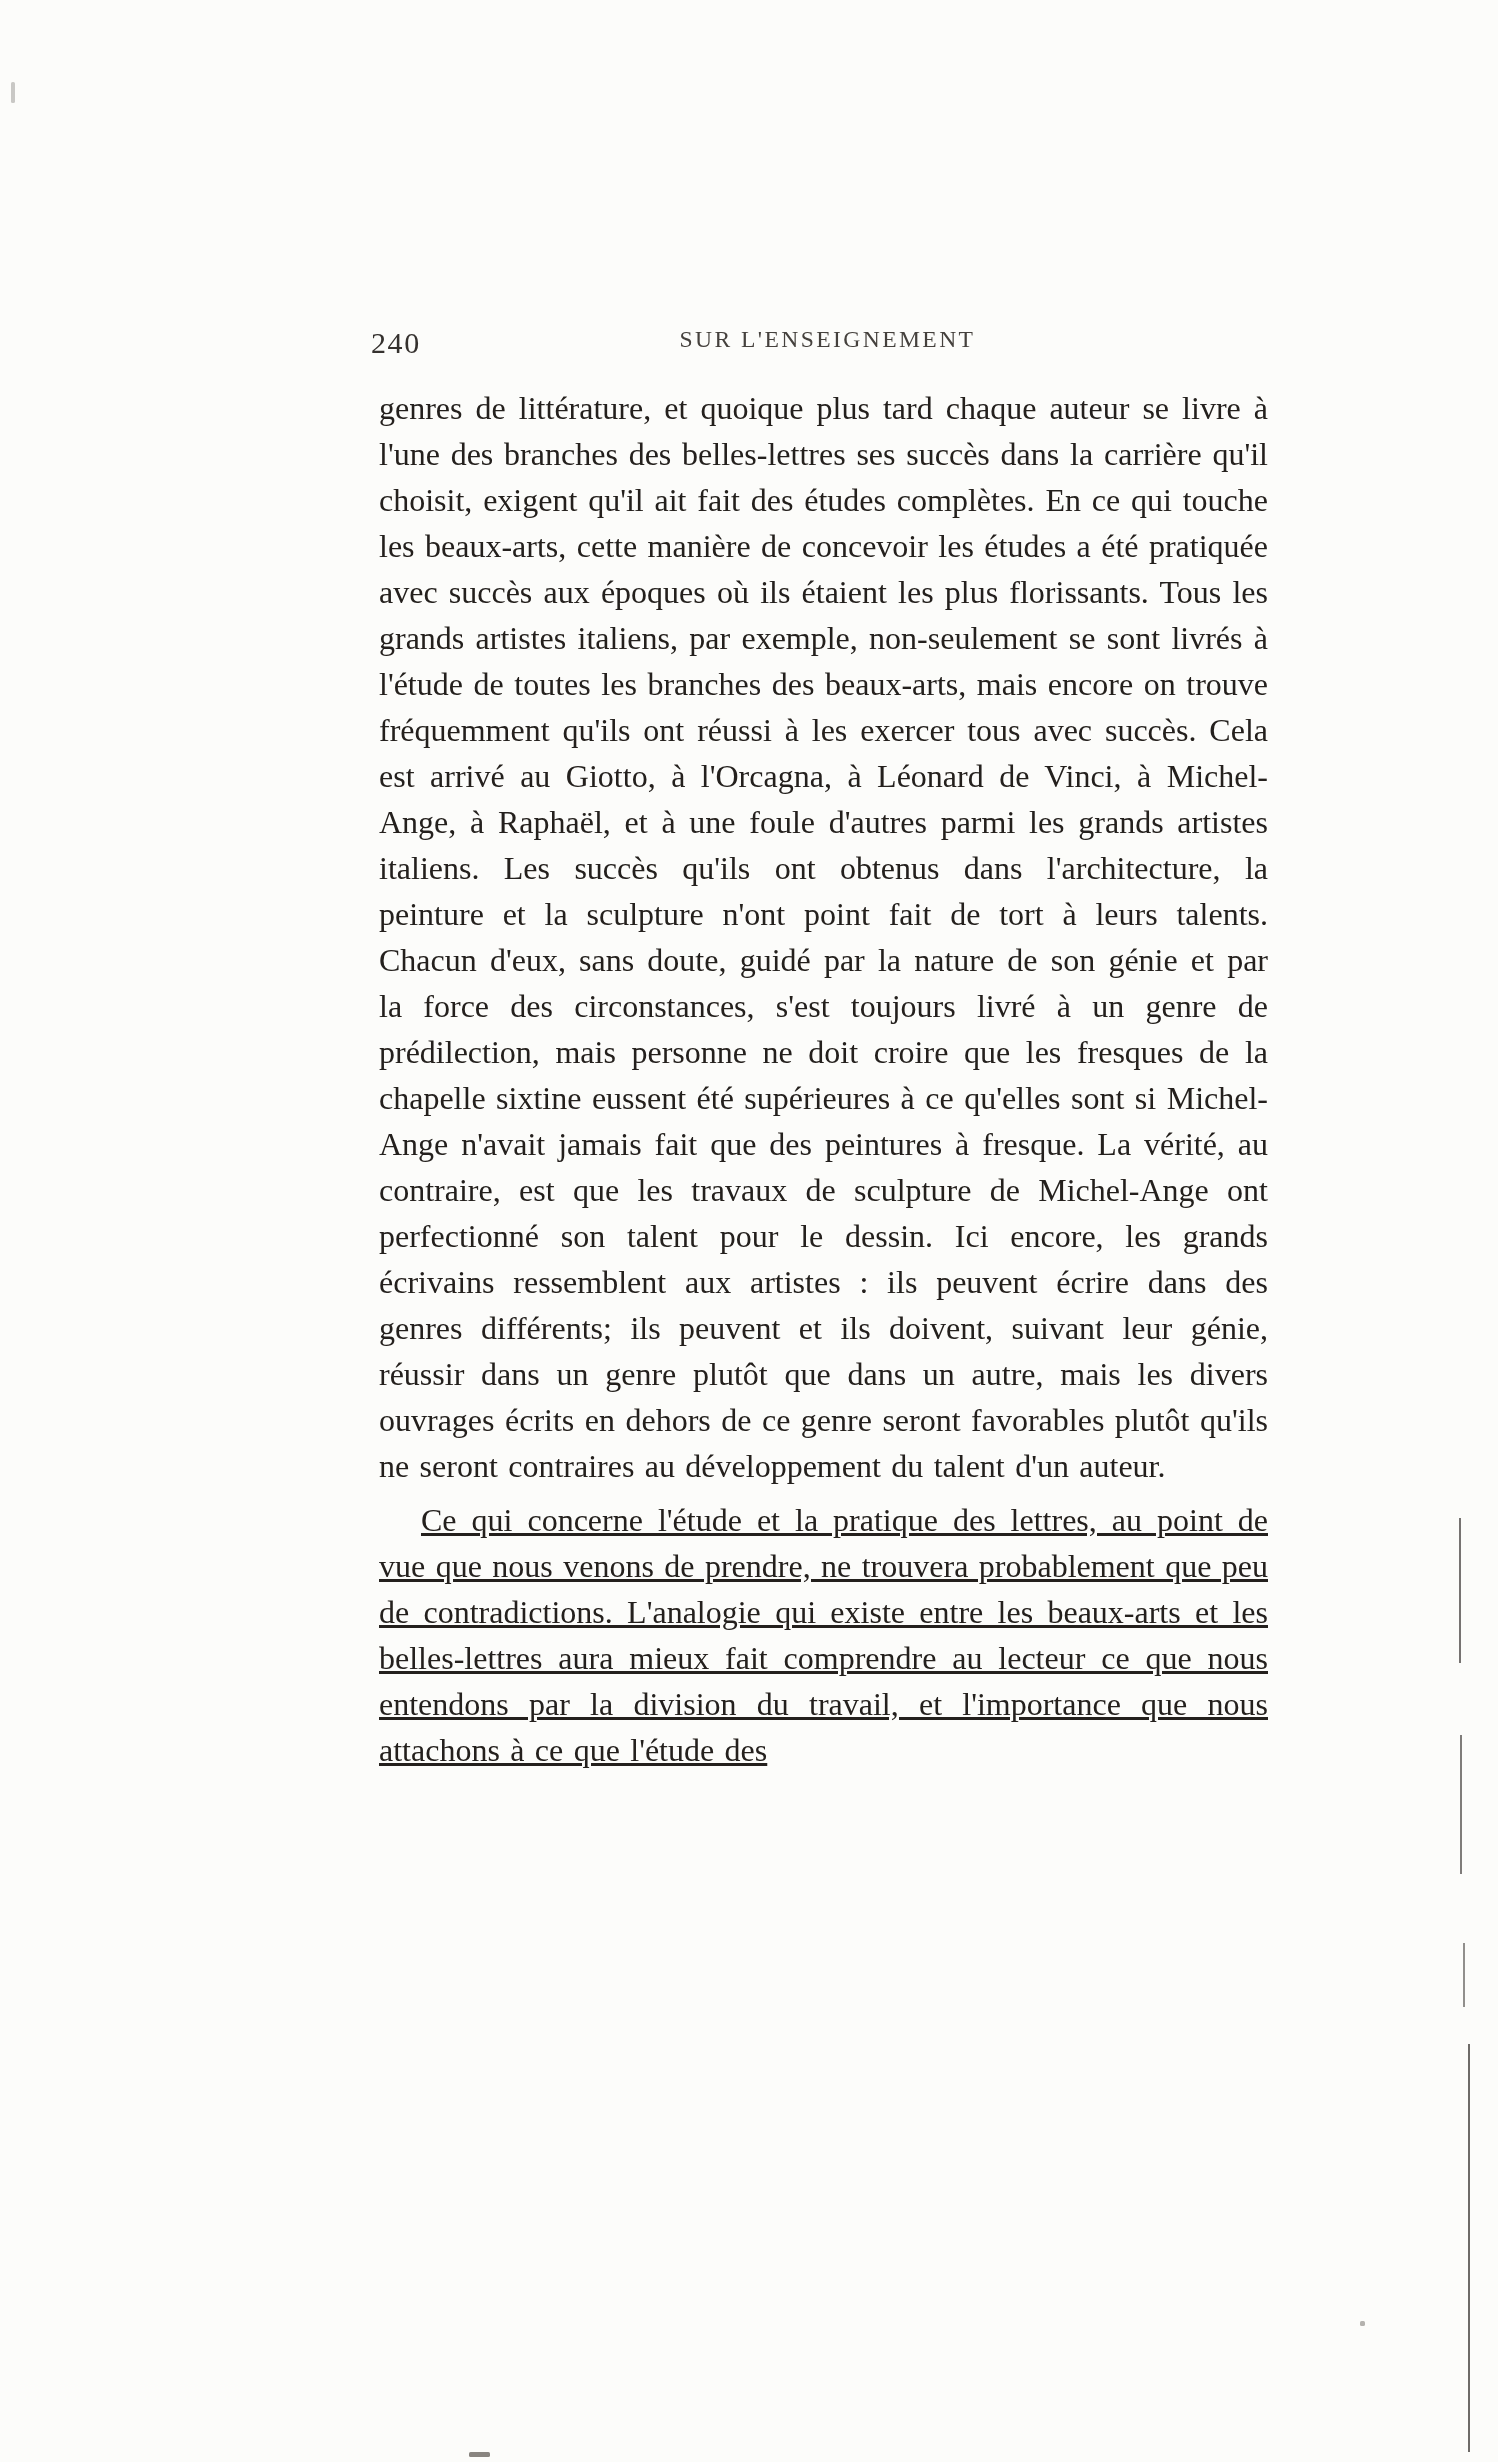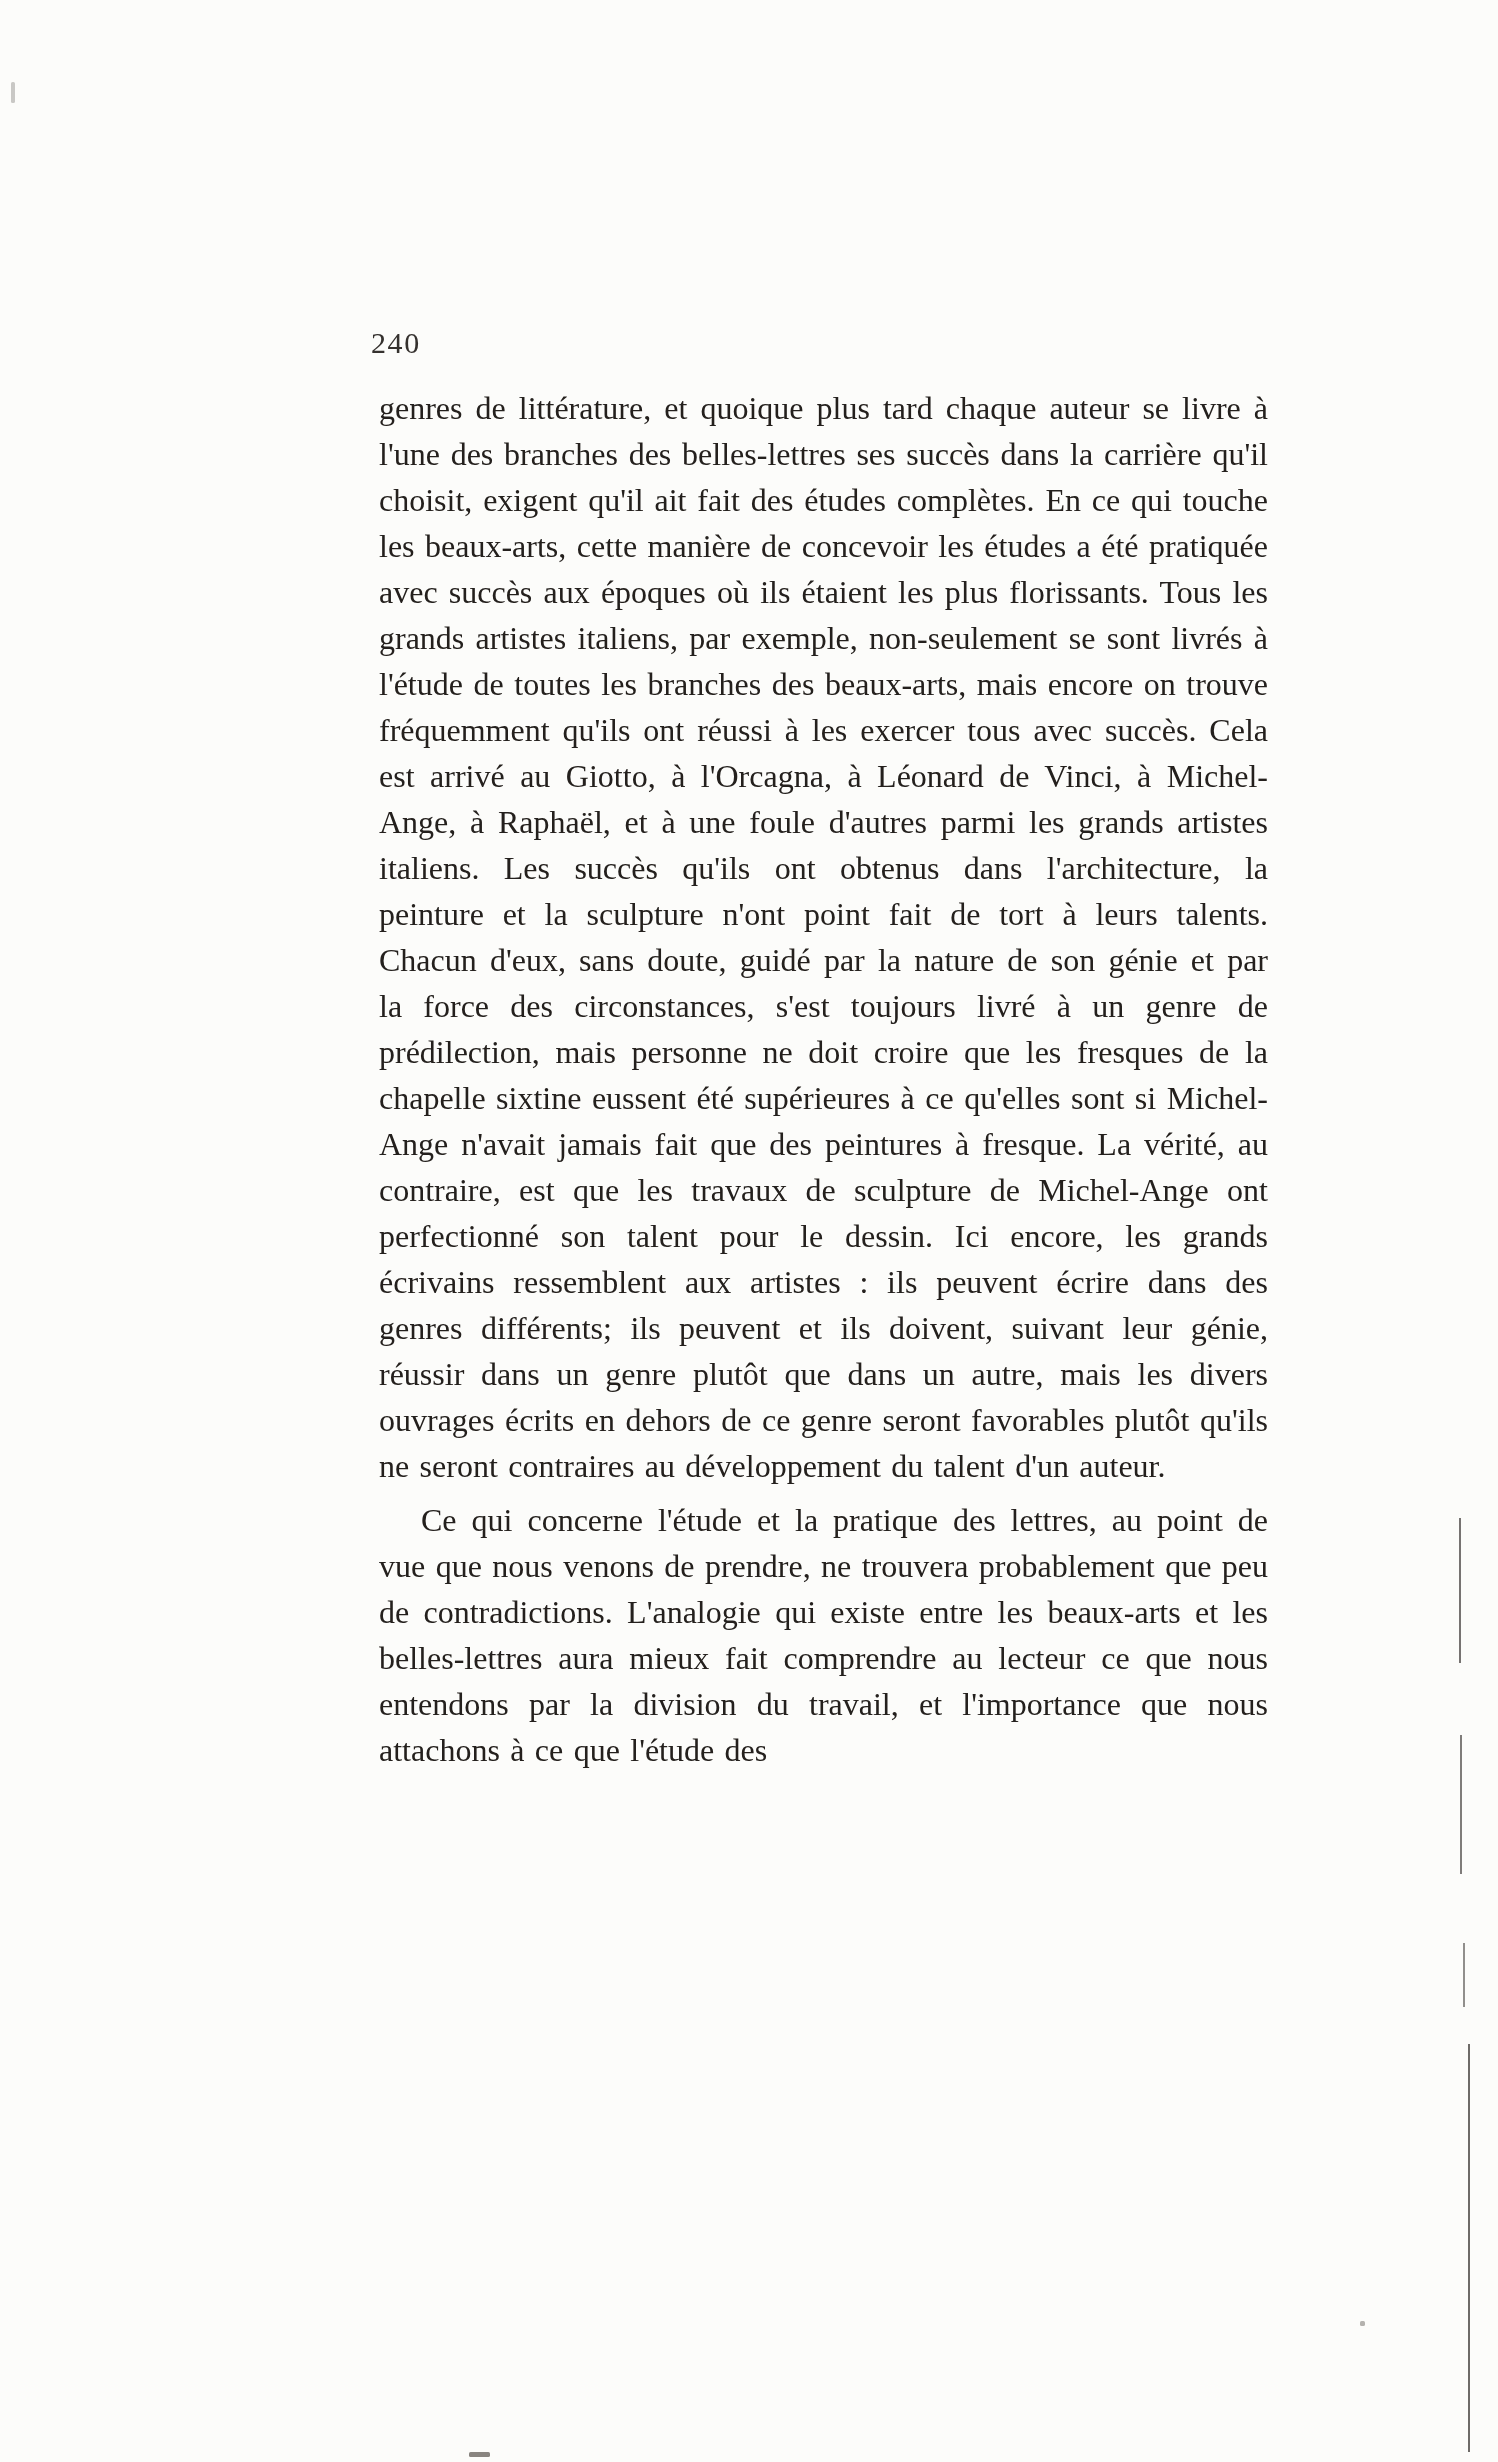--- a/index.html
+++ b/index.html
@@ -45,20 +45,21 @@
     font-size: 32px;
     line-height: 46px;
     text-align: justify;
     word-spacing: 2.4px;
   }
   .body-text p {
     margin: 8px;
   }
   .body-text p.indent {
     text-indent: 42px;
+    text-decoration: underline;
   }
   
   .artifact {
     position: absolute;
     background: #4a4643;
   }
   .artifact.v1 { left: 1459px; top: 1518px; width: 2.4px; height: 145px; opacity: .75; }
   .artifact.v2 { left: 1460px; top: 1735px; width: 2.4px; height: 139px; opacity: .7; }
   .artifact.v3 { left: 1463px; top: 1943px; width: 1.6px; height: 64px;  opacity: .6; }
   .artifact.v4 { left: 1468px; top: 2044px; width: 2.4px; height: 408px; opacity: .8; }
@@ -73,20 +74,21 @@
 </style>
 </head>
 <body>
 
 <div class="page">
 
   <div class="content">
 
     <div class="running-head">
       <span class="page-number">240</span>
+      <span class="running-title">SUR L'ENSEIGNEMENT</span>
     </div>
 
     <div class="body-text">
       <p>genres de littérature, et quoique plus tard chaque auteur se livre à l'une des branches des belles-lettres ses succès dans la carrière qu'il choisit, exigent qu'il ait fait des études complètes. En ce qui touche les beaux-arts, cette manière de concevoir les études a été pratiquée avec succès aux époques où ils étaient les plus florissants. Tous les grands artistes italiens, par exemple, non-seulement se sont livrés à l'étude de toutes les branches des beaux-arts, mais encore on trouve fréquemment qu'ils ont réussi à les exercer tous avec succès. Cela est arrivé au Giotto, à l'Orcagna, à Léonard de Vinci, à Michel-Ange, à Raphaël, et à une foule d'autres parmi les grands artistes italiens. Les succès qu'ils ont obtenus dans l'architecture, la peinture et la sculpture n'ont point fait de tort à leurs talents. Chacun d'eux, sans doute, guidé par la nature de son génie et par la force des circonstances, s'est toujours livré à un genre de prédilection, mais personne ne doit croire que les fresques de la chapelle sixtine eussent été supérieures à ce qu'elles sont si Michel-Ange n'avait jamais fait que des peintures à fresque. La vérité, au contraire, est que les travaux de sculpture de Michel-Ange ont perfectionné son talent pour le dessin. Ici encore, les grands écrivains ressemblent aux artistes : ils peuvent écrire dans des genres différents; ils peuvent et ils doivent, suivant leur génie, réussir dans un genre plutôt que dans un autre, mais les divers ouvrages écrits en dehors de ce genre seront favorables plutôt qu'ils ne seront contraires au développement du talent d'un auteur.</p>
       <p class="indent">Ce qui concerne l'étude et la pratique des lettres, au point de vue que nous venons de prendre, ne trouvera probablement que peu de contradictions. L'analogie qui existe entre les beaux-arts et les belles-lettres aura mieux fait comprendre au lecteur ce que nous entendons par la division du travail, et l'importance que nous attachons à ce que l'étude des</p>
     </div>
 
   </div>
 
   <div class="artifact v1"></div>

